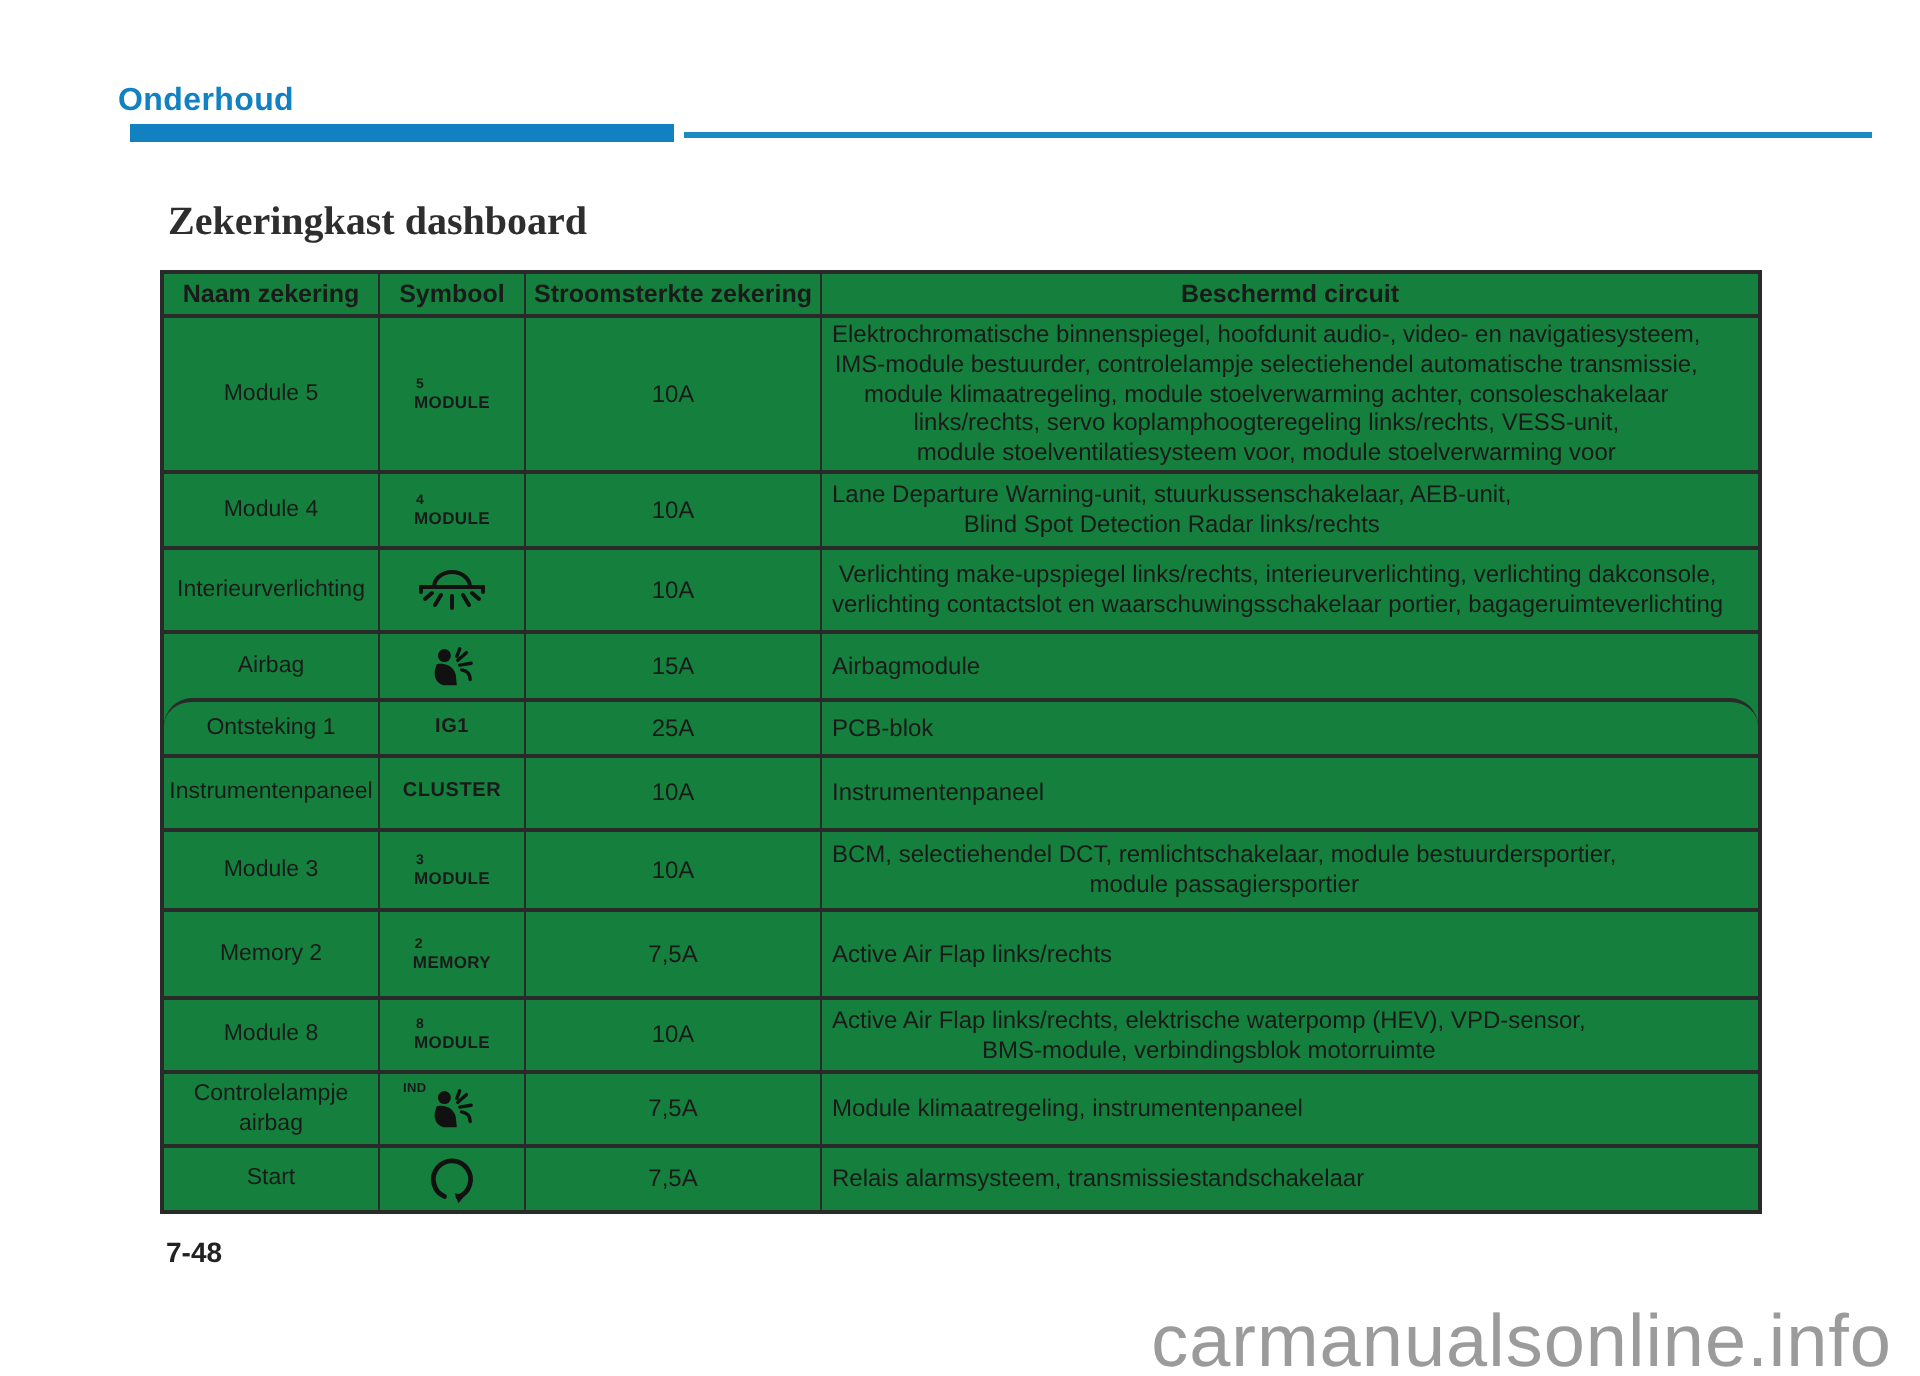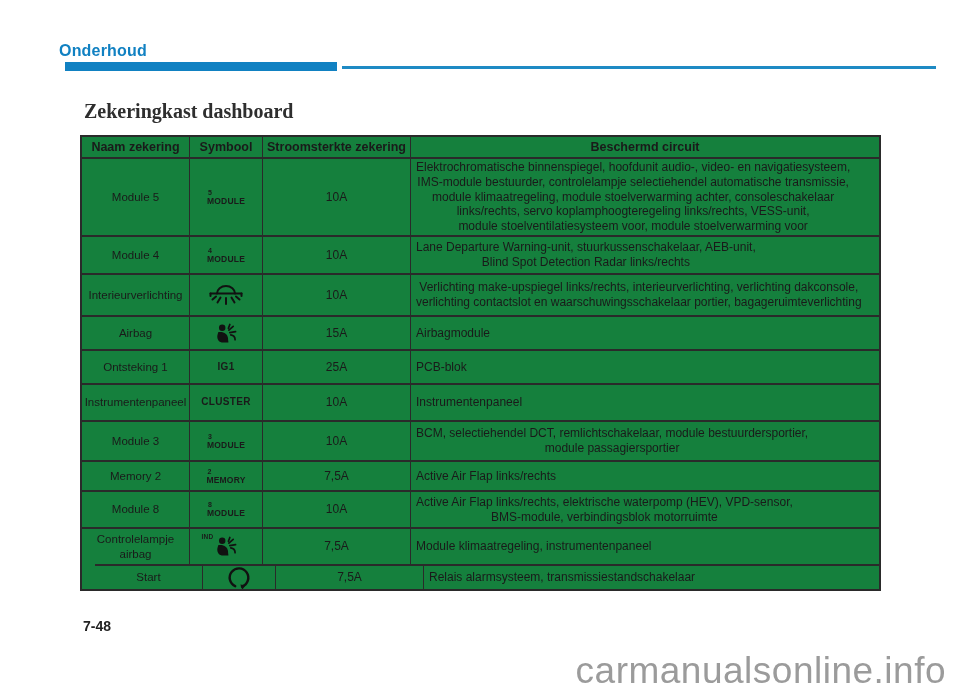--- a/index.html
+++ b/index.html
@@ -132,21 +132,21 @@
                 <line x1="15.5" y1="10" x2="21.5" y2="9"></line>
                 <line x1="14" y1="5.5" x2="15.5" y2="1.5"></line>
                 <path d="M16.5 12.5 C 19.5 13 21 15 21 17.5" fill="none"></path>
               </g>
             </svg>
           </span>
         </div>
         <div class="td amp">15A</div>
         <div class="td circuit">Airbagmodule</div>
       </div>
-      <div class="tr" style="height: 34px;">
+      <div class="tr" style="height: 28px; border-radius: 15px;">
         <div class="td name">Ontsteking 1</div>
         <div class="td sym">
           <span class="sym-text">IG1</span>
         </div>
         <div class="td amp">25A</div>
         <div class="td circuit">PCB-blok</div>
       </div>
       <div class="tr" style="height: 37px;">
         <div class="td name">Instrumentenpaneel</div>
         <div class="td sym">
@@ -160,21 +160,21 @@
         <div class="td sym">
           <span class="sym-stack">
             <span class="sym-sup">3</span>
             <span class="sym-label">MODULE</span>
           </span>
         </div>
         <div class="td amp">10A</div>
         <div class="td circuit">BCM, selectiehendel DCT, remlichtschakelaar, module bestuurdersportier,
 module passagiersportier</div>
       </div>
-      <div class="tr" style="height: 30px;">
+      <div class="tr" style="height: 44px;">
         <div class="td name">Memory 2</div>
         <div class="td sym">
           <span class="sym-stack">
             <span class="sym-sup">2</span>
             <span class="sym-label">MEMORY</span>
           </span>
         </div>
         <div class="td amp">7,5A</div>
         <div class="td circuit">Active Air Flap links/rechts</div>
       </div>
@@ -204,21 +204,21 @@
                 <line x1="15.5" y1="10" x2="21.5" y2="9"></line>
                 <line x1="14" y1="5.5" x2="15.5" y2="1.5"></line>
                 <path d="M16.5 12.5 C 19.5 13 21 15 21 17.5" fill="none"></path>
               </g>
             </svg>
           </span>
         </div>
         <div class="td amp">7,5A</div>
         <div class="td circuit">Module klimaatregeling, instrumentenpaneel</div>
       </div>
-      <div class="tr" style="height: 25px; margin-left: 13px;">
+      <div class="tr" style="height: 33px;">
         <div class="td name">Start</div>
         <div class="td sym">
           <span class="sym-wrap">
             <svg width="24" height="24" viewBox="0 0 24 24">
               <path d="M8.2 20.2 A 9.3 9.3 0 1 1 15 20.5" fill="none" stroke="#111" stroke-width="2.4" stroke-linecap="round"></path>
               <path d="M13.4 18.6 L15.2 23.6 L18.6 19.6 Z" fill="#111"></path>
             </svg>
           </span>
         </div>
         <div class="td amp">7,5A</div>

